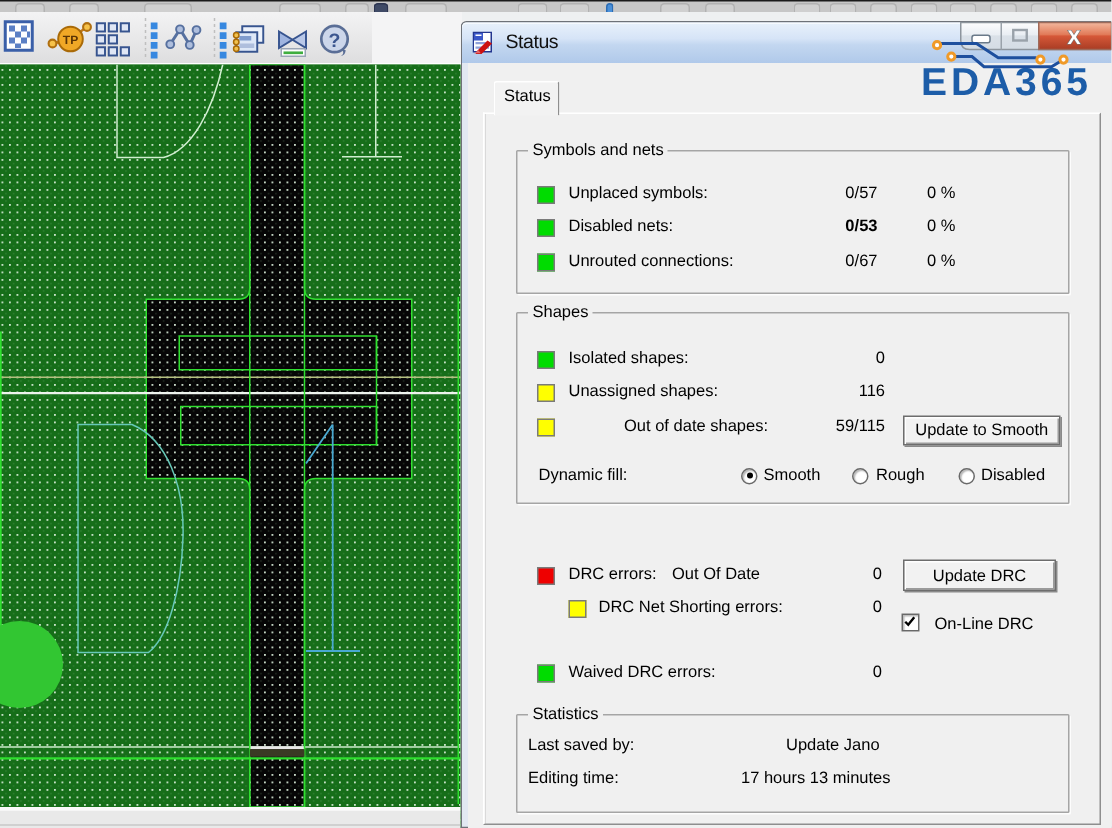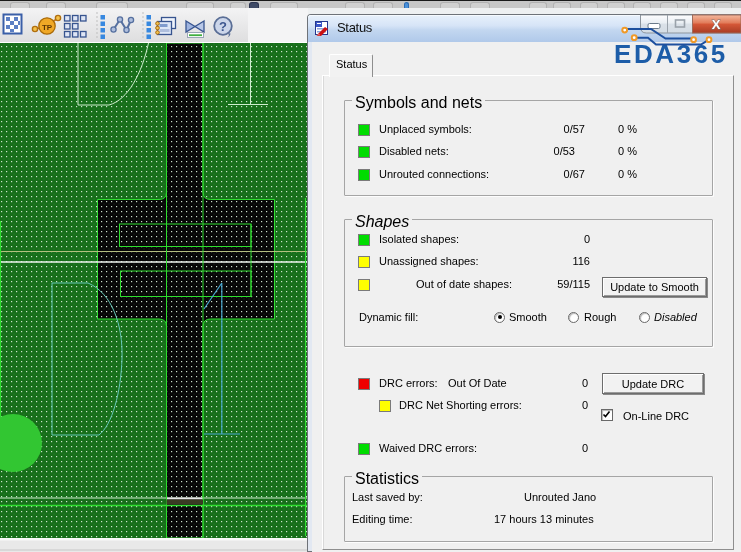--- a/index.html
+++ b/index.html
@@ -15,21 +15,21 @@
   
   #pcb{left:0;top:43px;width:307px;height:509px;background:#1a7a1a;}
   
   #dlg{left:307px;top:14px;width:434px;height:390px;}
   #dlgborder{left:0;top:0;width:434px;height:538px;background:#e2e8f2;border:1px solid #6e7278;border-right:none;border-radius:4px 0 0 0;box-sizing:border-box;}
   #titlebar{left:1px;top:1px;width:433px;height:27px;border-radius:3px 0 0 0;
      background:linear-gradient(#e8f1fb,#d6e4f7 40%,#c3d7f0 55%,#b0c9ea);box-shadow:inset 0 1px 0 #f6fafe;}
   #titletxt{left:30px;top:6px;font-size:13px;letter-spacing:-0.3px;color:#111;}
   #client{left:5px;top:28px;width:429px;height:510px;background:#f0f0f0;}
   .grp{position:absolute;border:1px solid #a5a5a5;border-radius:1px;box-shadow:1px 1px 0 #fdfdfd;}
-  .glabel{position:absolute;top:-7px;left:7px;background:#f0f0f0;padding:0 3px;font-size:16px;color:#000;}
+  .glabel{position:absolute;top:-7px;left:7px;background:#f0f0f0;padding:0 3px;font-size:11px;color:#000;}
   .lbl{position:absolute;font-size:11px;color:#000;white-space:pre;}
   .val{position:absolute;font-size:11px;color:#000;text-align:right;width:60px;}
   .ind{position:absolute;width:12px;height:12px;border:1px solid #7a7a7a;box-sizing:border-box;}
   .btn{position:absolute;background:#f2f2f2;border:1px solid #6d6d6d;box-sizing:border-box;
        box-shadow:inset 1px 1px 0 #ffffff,inset -1px -1px 0 #9b9b9b,1px 1px 0 #8a8a8a;
        font-size:11px;color:#000;text-align:center;}
   .radio{position:absolute;width:11px;height:11px;border-radius:50%;background:#fff;border:1px solid #696969;box-sizing:border-box;box-shadow:inset 1px 1px 1px #b9b9b9;}
   .rdot{position:absolute;left:2.5px;top:2.5px;width:4px;height:4px;border-radius:50%;background:#000;}
 </style>
 </head>
@@ -204,49 +204,49 @@
 
     <div class="grp" style="left:32px;top:58px;width:367px;height:94px;">
         <div class="glabel">Symbols and nets</div>
       </div>
     <div class="ind" style="left:46px;top:82px;background:#00dc00;"></div>
     <div class="lbl" style="left:67px;top:81px;">Unplaced symbols:</div>
     <div class="val" style="left:213px;top:81px;">0/57</div>
     <div class="lbl" style="left:306px;top:81px;">0 %</div>
     <div class="ind" style="left:46px;top:104px;background:#00dc00;"></div>
     <div class="lbl" style="left:67px;top:103px;">Disabled nets:</div>
-    <div class="val" style="left:203px;top:103px;">0/53</div>
+    <div class="val" style="left:213px;top:103px;font-weight:bold;">0/53</div>
     <div class="lbl" style="left:306px;top:103px;">0 %</div>
     <div class="ind" style="left:46px;top:127px;background:#00dc00;"></div>
     <div class="lbl" style="left:67px;top:126px;">Unrouted connections:</div>
     <div class="val" style="left:213px;top:126px;">0/67</div>
     <div class="lbl" style="left:306px;top:126px;">0 %</div>
 
-    <div class="grp" style="left:32px;top:177px;width:367px;height:126px;font-style:italic;">
+    <div class="grp" style="left:32px;top:166px;width:367px;height:126px;">
         <div class="glabel">Shapes</div>
       </div>
     <div class="ind" style="left:46px;top:192px;background:#00dc00;"></div>
     <div class="lbl" style="left:67px;top:191px;">Isolated shapes:</div>
     <div class="val" style="left:218px;top:191px;">0</div>
     <div class="ind" style="left:46px;top:214px;background:#ffff00;"></div>
     <div class="lbl" style="left:67px;top:213px;">Unassigned shapes:</div>
     <div class="val" style="left:218px;top:213px;">116</div>
     <div class="ind" style="left:46px;top:237px;background:#ffff00;"></div>
     <div class="lbl" style="left:67px;top:236px;margin-left:37px;">Out of date shapes:</div>
     <div class="val" style="left:218px;top:236px;">59/115</div>
     <div class="btn" style="left:290px;top:235px;width:105px;height:20px;line-height:19px;">Update to Smooth</div>
     <div class="lbl" style="left:47px;top:269px;">Dynamic fill:</div>
     <div class="radio" style="left:182px;top:269.5px;">
         <div class="rdot"></div>
       </div>
     <div class="lbl" style="left:197px;top:269px;">Smooth</div>
     <div class="radio" style="left:256px;top:269.5px;"></div>
     <div class="lbl" style="left:272px;top:269px;">Rough</div>
     <div class="radio" style="left:327px;top:269.5px;"></div>
-    <div class="lbl" style="left:342px;top:269px;font-style:italic;">Disabled</div>
+    <div class="lbl" style="left:342px;top:269px;">Disabled</div>
 
     <div class="ind" style="left:46px;top:336px;background:#ee0000;"></div>
     <div class="lbl" style="left:67px;top:335px;text-align:center;">DRC errors:</div>
     <div class="lbl" style="left:136px;top:335px;">Out Of Date</div>
     <div class="val" style="left:216px;top:335px;">0</div>
     <div class="btn" style="left:290px;top:331px;width:102px;height:21px;line-height:20px;">Update DRC</div>
     <div class="ind" style="left:67px;top:358px;background:#ffff00;"></div>
     <div class="lbl" style="left:87px;top:357px;">DRC Net Shorting errors:</div>
     <div class="val" style="left:216px;top:357px;">0</div>
     <div class="abs" style="left:289px;top:367px;width:12px;height:12px;background:#fff;border:1px solid #696969;box-sizing:border-box;box-shadow:inset 1px 1px 1px #b9b9b9;">
@@ -256,21 +256,21 @@
     </div>
     <div class="lbl" style="left:311px;top:368px;">On-Line DRC</div>
     <div class="ind" style="left:46px;top:401px;background:#00dc00;"></div>
     <div class="lbl" style="left:67px;top:400px;">Waived DRC errors:</div>
     <div class="val" style="left:216px;top:400px;">0</div>
 
     <div class="grp" style="left:32px;top:434px;width:367px;height:64px;">
         <div class="glabel">Statistics</div>
       </div>
     <div class="lbl" style="left:40px;top:449px;">Last saved by:</div>
-    <div class="lbl" style="left:212px;top:449px;">Unrouted Jano</div>
+    <div class="lbl" style="left:212px;top:449px;">Update Jano</div>
     <div class="lbl" style="left:40px;top:471px;">Editing time:</div>
     <div class="lbl" style="left:182px;top:471px;">17 hours 13 minutes</div>
   </div>
 
   <svg class="abs" style="left:310px;top:0" width="124" height="42" viewBox="0 0 124 42">
     <defs>
       <linearGradient id="mmg" x1="0" y1="0" x2="0" y2="1">
         <stop offset="0" stop-color="#fdfdfe"></stop>
           <stop offset="0.45" stop-color="#e9eef3"></stop>
         <stop offset="0.5" stop-color="#dae1e8"></stop>

